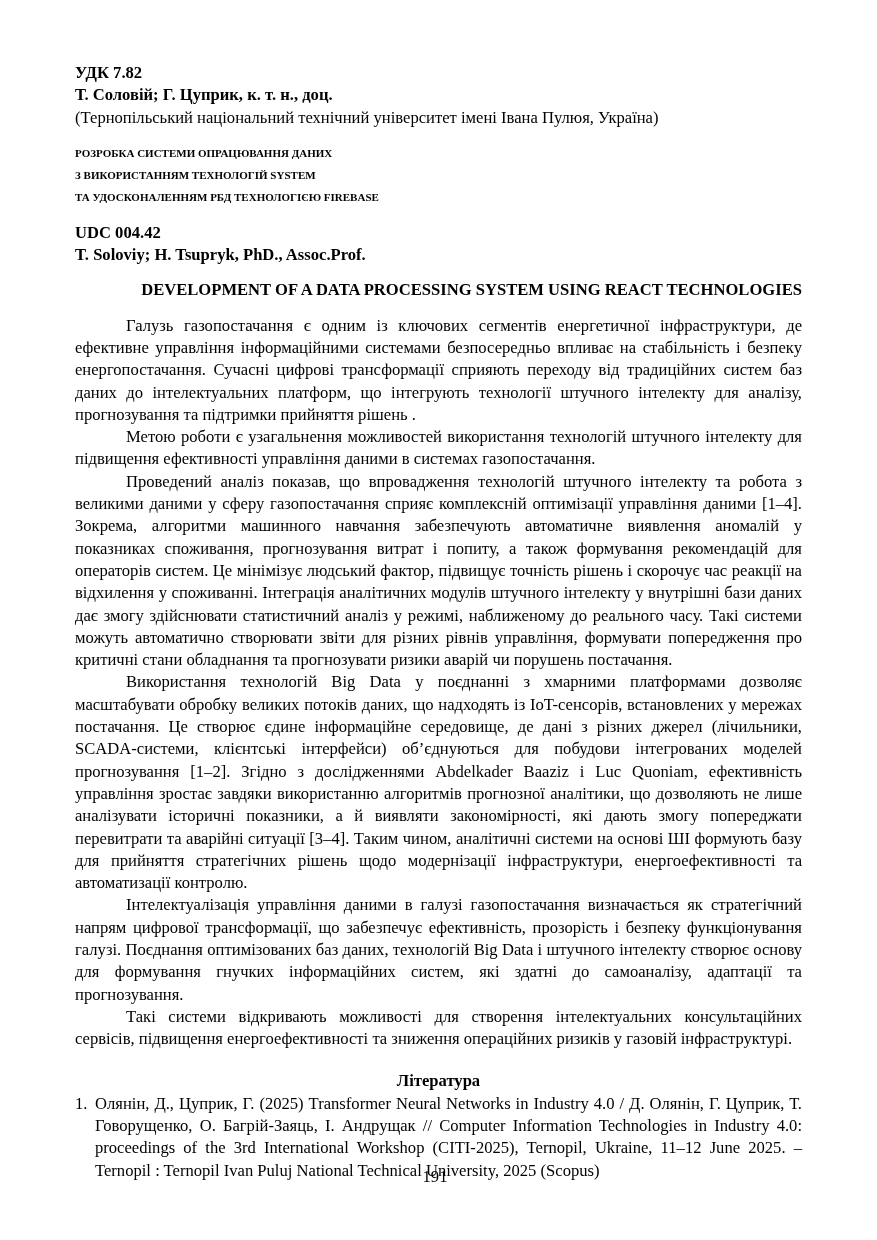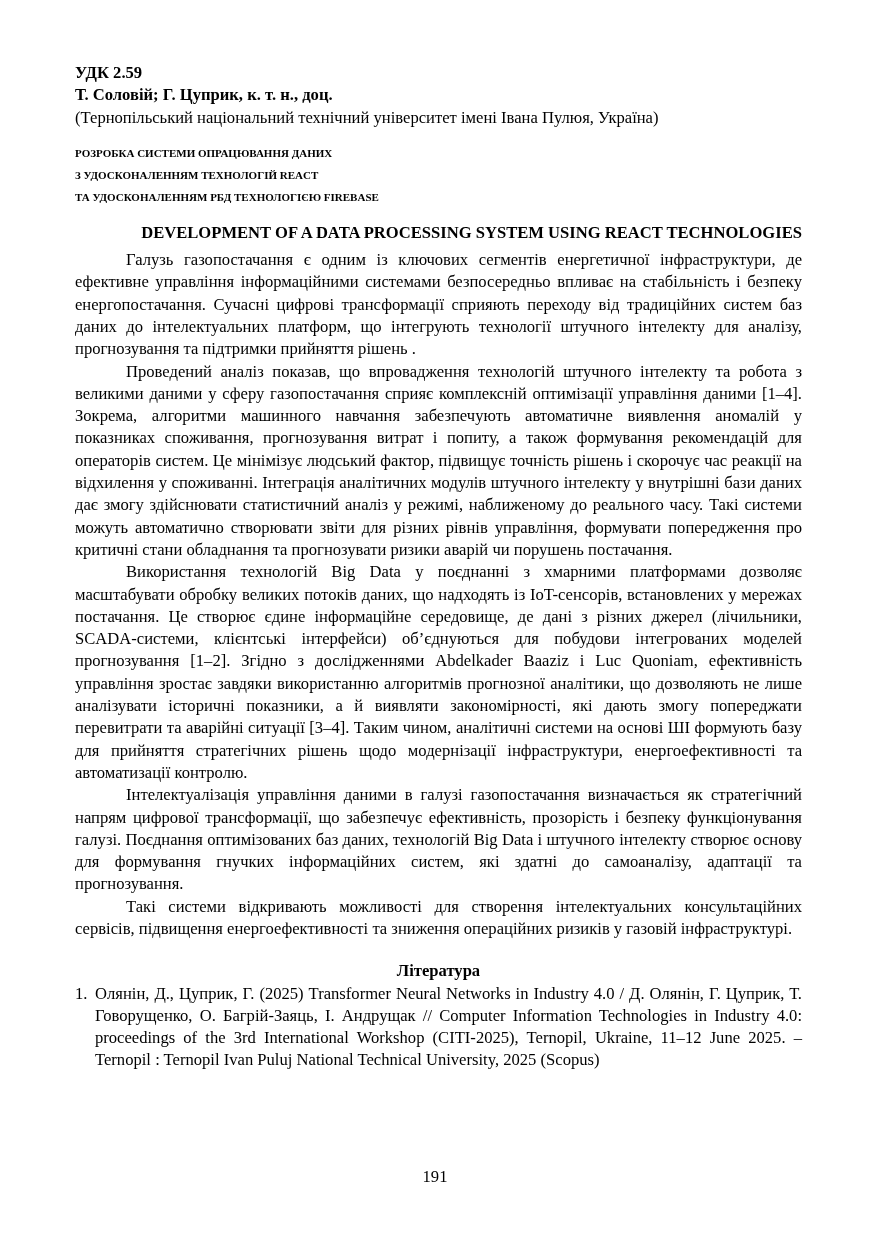--- a/index.html
+++ b/index.html
@@ -36,21 +36,21 @@
   }
   .title-block div { white-space: nowrap; }
   .en-block { margin-top: 13px; }
   .en-title {
     margin-top: 13px;
     font-size: 16.6px;
     line-height: 22.3px;
     font-weight: bold;
     text-align: right;
   }
-  .body-text { margin-top: 5px; }
+  .body-text { margin-top: 13px; }
   .para {
     font-size: 16.6px;
     line-height: 22.3px;
     margin: 0;
     text-align: justify;
     text-indent: 51px;
     hyphens: none;
   }
   .refs-heading {
     margin-top: 20px;
@@ -85,38 +85,43 @@
     font-size: 16.6px;
     line-height: 22px;
   }
 </style>
 </head>
 <body>
 
 <div class="page">
 
   <div>
-    <p class="line bold">УДК 2.59</p>
+    <p class="line bold">УДК 7.82</p>
     <p class="line bold">Т. Соловій; Г. Цуприк, к. т. н., доц.</p>
     <p class="line">(Тернопільський національний технічний університет імені Івана Пулюя, Україна)</p>
   </div>
 
   <div class="title-block">
     <div>РОЗРОБКА СИСТЕМИ ОПРАЦЮВАННЯ ДАНИХ</div>
-    <div>З УДОСКОНАЛЕННЯМ ТЕХНОЛОГІЙ REACT</div>
+    <div>З ВИКОРИСТАННЯМ ТЕХНОЛОГІЙ SYSTEM</div>
     <div>ТА УДОСКОНАЛЕННЯМ РБД ТЕХНОЛОГІЄЮ FIREBASE</div>
   </div>
 
+  <div class="en-block">
+    <p class="line bold">UDC 004.42</p>
+    <p class="line bold">T. Soloviy; H. Tsupryk, PhD., Assoc.Prof.</p>
+  </div>
 
   <div class="en-title">
     <div>DEVELOPMENT OF A DATA PROCESSING SYSTEM USING REACT TECHNOLOGIES</div>
   </div>
 
   <div class="body-text">
     <p class="para">Галузь газопостачання є одним із ключових сегментів енергетичної інфраструктури, де ефективне управління інформаційними системами безпосередньо впливає на стабільність і безпеку енергопостачання. Сучасні цифрові трансформації сприяють переходу від традиційних систем баз даних до інтелектуальних платформ, що інтегрують технології штучного інтелекту для аналізу, прогнозування та підтримки прийняття рішень .</p>
+    <p class="para">Метою роботи є узагальнення можливостей використання технологій штучного інтелекту для підвищення ефективності управління даними в системах газопостачання.</p>
     <p class="para">Проведений аналіз показав, що впровадження технологій штучного інтелекту та робота з великими даними у сферу газопостачання сприяє комплексній оптимізації управління даними [1–4]. Зокрема, алгоритми машинного навчання забезпечують автоматичне виявлення аномалій у показниках споживання, прогнозування витрат і попиту, а також формування рекомендацій для операторів систем. Це мінімізує людський фактор, підвищує точність рішень і скорочує час реакції на відхилення у споживанні. Інтеграція аналітичних модулів штучного інтелекту у внутрішні бази даних дає змогу здійснювати статистичний аналіз у режимі, наближеному до реального часу. Такі системи можуть автоматично створювати звіти для різних рівнів управління, формувати попередження про критичні стани обладнання та прогнозувати ризики аварій чи порушень постачання.</p>
     <p class="para">Використання технологій Big Data у поєднанні з хмарними платформами дозволяє масштабувати обробку великих потоків даних, що надходять із IoT-сенсорів, встановлених у мережах постачання. Це створює єдине інформаційне середовище, де дані з різних джерел (лічильники, SCADA-системи, клієнтські інтерфейси) об’єднуються для побудови інтегрованих моделей прогнозування [1–2]. Згідно з дослідженнями Abdelkader Baaziz і Luc Quoniam, ефективність управління зростає завдяки використанню алгоритмів прогнозної аналітики, що дозволяють не лише аналізувати історичні показники, а й виявляти закономірності, які дають змогу попереджати перевитрати та аварійні ситуації [3–4]. Таким чином, аналітичні системи на основі ШІ формують базу для прийняття стратегічних рішень щодо модернізації інфраструктури, енергоефективності та автоматизації контролю.</p>
     <p class="para">Інтелектуалізація управління даними в галузі газопостачання визначається як стратегічний напрям цифрової трансформації, що забезпечує ефективність, прозорість і безпеку функціонування галузі. Поєднання оптимізованих баз даних, технологій Big Data і штучного інтелекту створює основу для формування гнучких інформаційних систем, які здатні до самоаналізу, адаптації та прогнозування.</p>
     <p class="para">Такі системи відкривають можливості для створення інтелектуальних консультаційних сервісів, підвищення енергоефективності та зниження операційних ризиків у газовій інфраструктурі.</p>
   </div>
 
   <div class="refs-heading">Література</div>
 
   <ul class="ref-list">
     <li class="ref-item">

